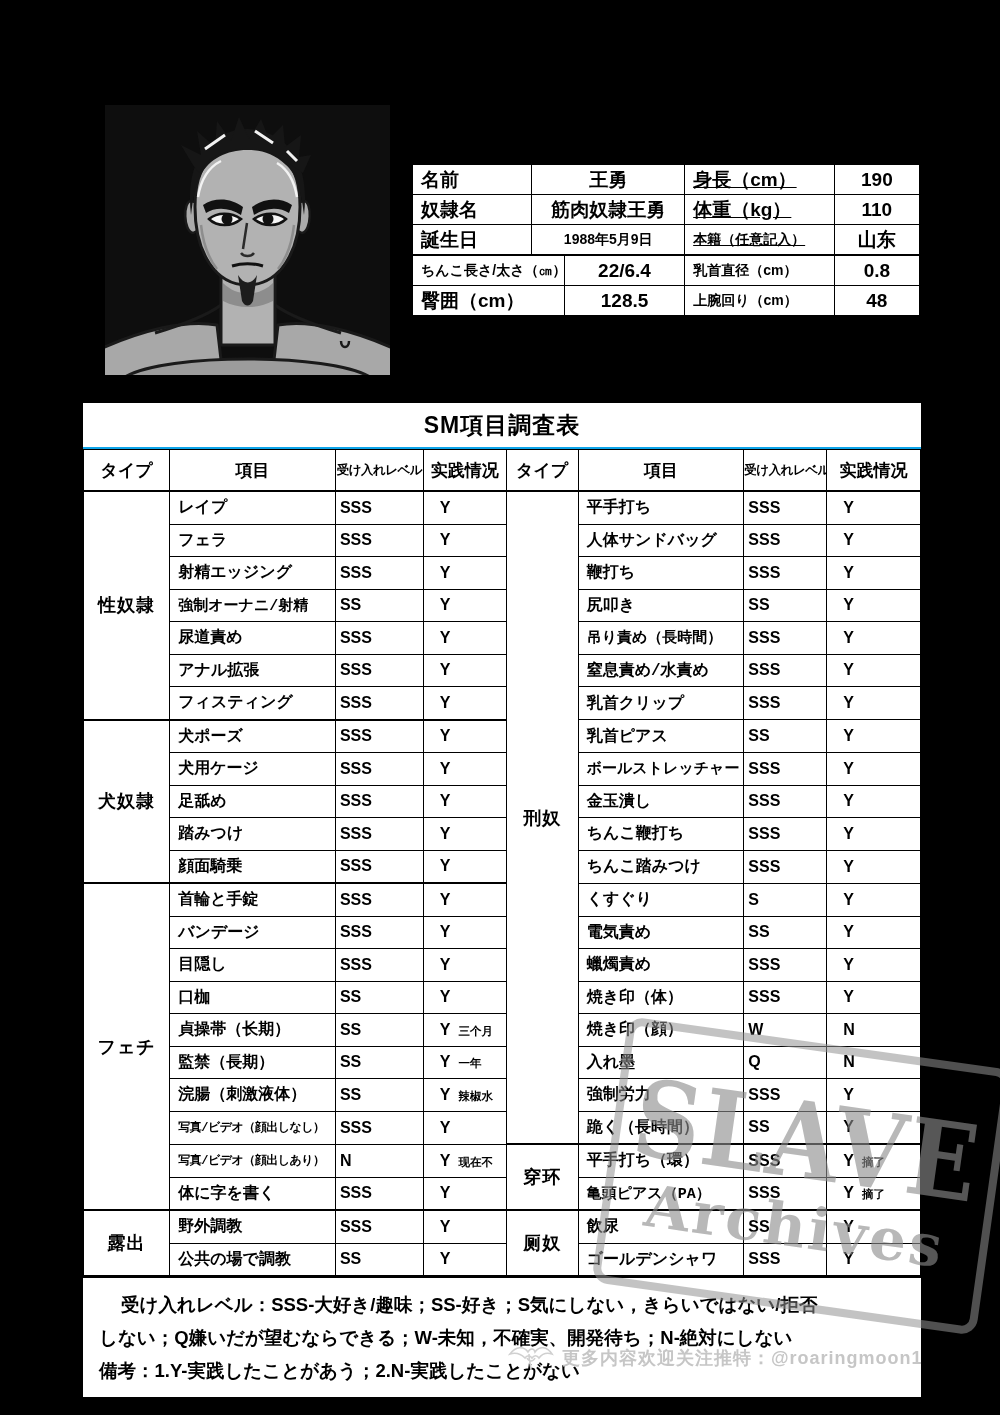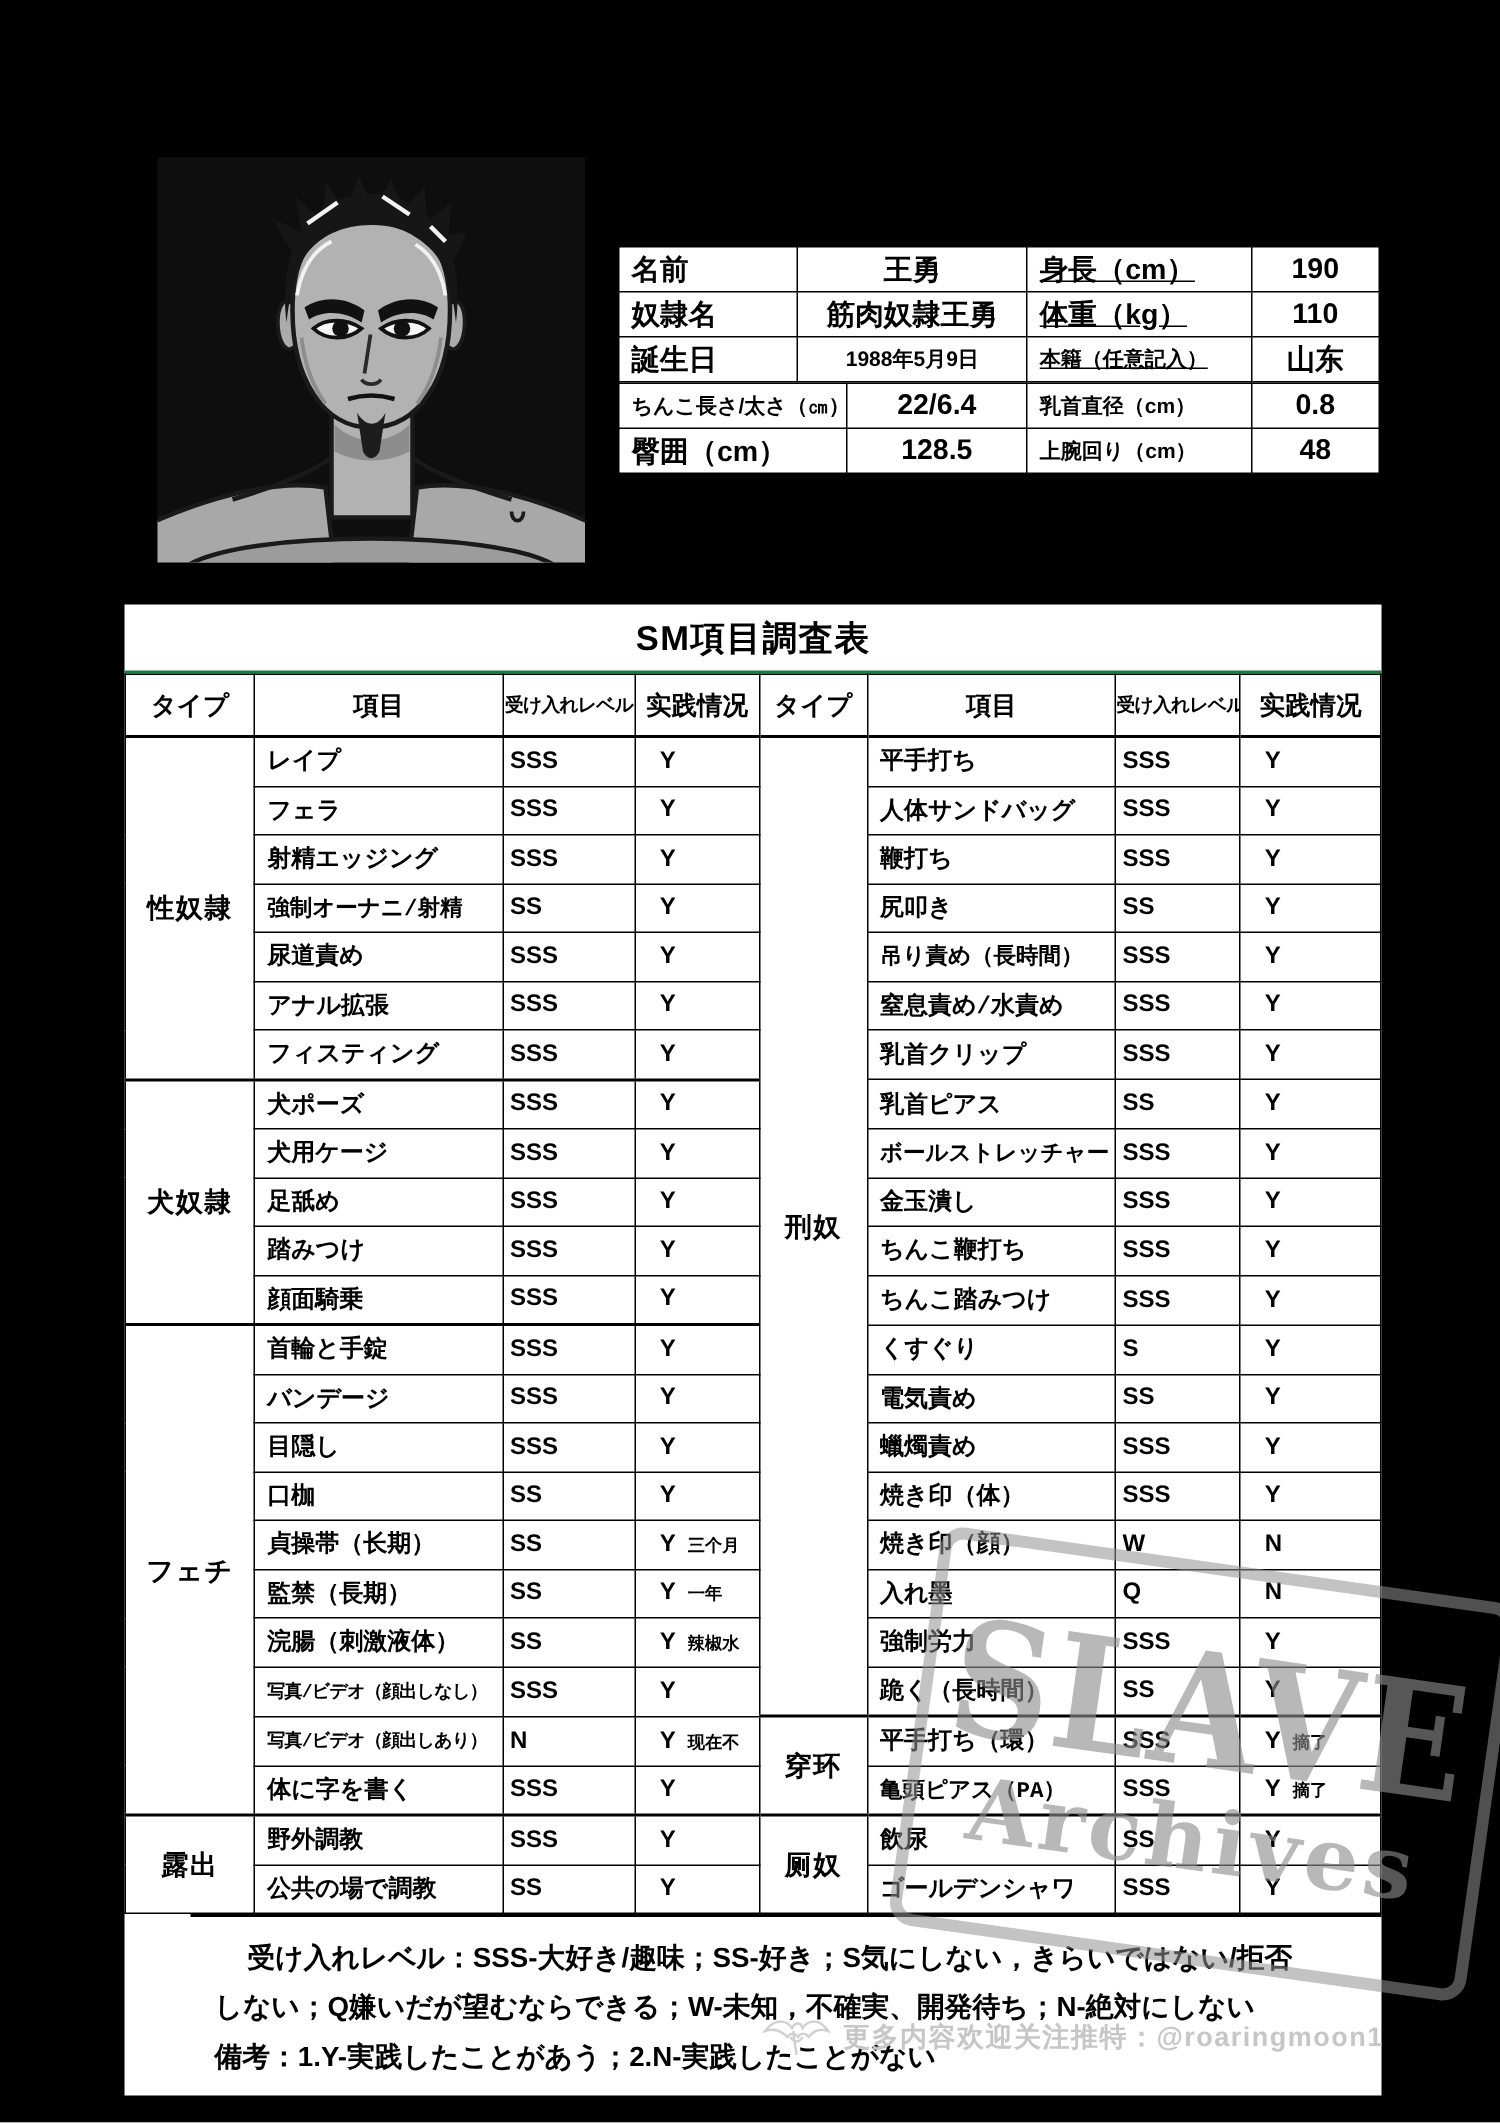--- a/index.html
+++ b/index.html
@@ -19,36 +19,36 @@
   #profile table.tb-a td:nth-child(2){width:31%;}
   #profile table.tb-a td:nth-child(3){width:29.5%;text-decoration:underline;}
   #profile table.tb-a td:nth-child(4){width:16.5%;}
   #profile table.tb-b td:nth-child(1){width:30%;}
   #profile table.tb-b td:nth-child(2){width:24%;}
   #profile table.tb-b td:nth-child(3){width:29.5%;}
   #profile table.tb-b td:nth-child(4){width:16.5%;}
   
   #survey{position:absolute;left:80px;top:400px;width:838px;border:3px solid #000;background:#fff;}
   #survey-title{height:44px;line-height:44px;text-align:center;font-size:23px;font-weight:bold;
-                border-bottom:2px solid #15803d;letter-spacing:1px;}
+                border-bottom:2px solid #0ea5e9;letter-spacing:1px;}
   #survey table{width:100%;border-collapse:collapse;table-layout:fixed;}
   #survey th{border:1.5px solid #000;height:40px;font-size:17px;font-weight:bold;padding:0;
              white-space:nowrap;overflow:hidden;}
   #survey th.narrow{font-size:12.5px;letter-spacing:-0.5px;}
   #survey td{border:1.5px solid #000;height:29.5px;font-weight:bold;white-space:nowrap;overflow:hidden;}
   #survey td.type-cell{text-align:center;font-size:18px;letter-spacing:1px;}
   #survey td.item-cell{font-size:16px;padding-left:8px;font-family:Liberation Mono, monospace;}
   #survey td.item-cell.s{font-size:15px;}
   #survey td.item-cell.xs{font-size:12px;letter-spacing:-0.5px;}
   #survey td.level-cell{font-size:16px;padding-left:4px;}
   #survey td.status-cell{font-size:16px;padding-left:16px;}
   #survey td .note{font-size:11.5px;margin-left:8px;}
   #survey tr td.gstart{border-top:2.5px solid #000;}
   #survey-notes{border-top:2.5px solid #000;padding:10px 14px 10px 16px;font-size:18.5px;
-                font-weight:bold;line-height:33px;margin-left:44px;}
+                font-weight:bold;line-height:33px;}
   #survey-notes .n0{text-indent:22px;}
   
   #stamp{position:absolute;left:608px;top:1042px;width:372px;height:252px;
          transform:rotate(8deg);border:8px solid rgba(145,145,145,0.55);border-radius:16px;
          display:flex;flex-direction:column;align-items:center;justify-content:center;
          pointer-events:none;color:rgba(140,140,140,0.62);
          font-family:"DejaVu Serif","Liberation Serif",serif;font-weight:bold;}
   #stamp .l1{font-size:92px;line-height:92px;letter-spacing:2px;transform:scaleY(1.15);}
   #stamp .l2{font-size:58px;line-height:60px;letter-spacing:3px;margin-top:10px;}
   

